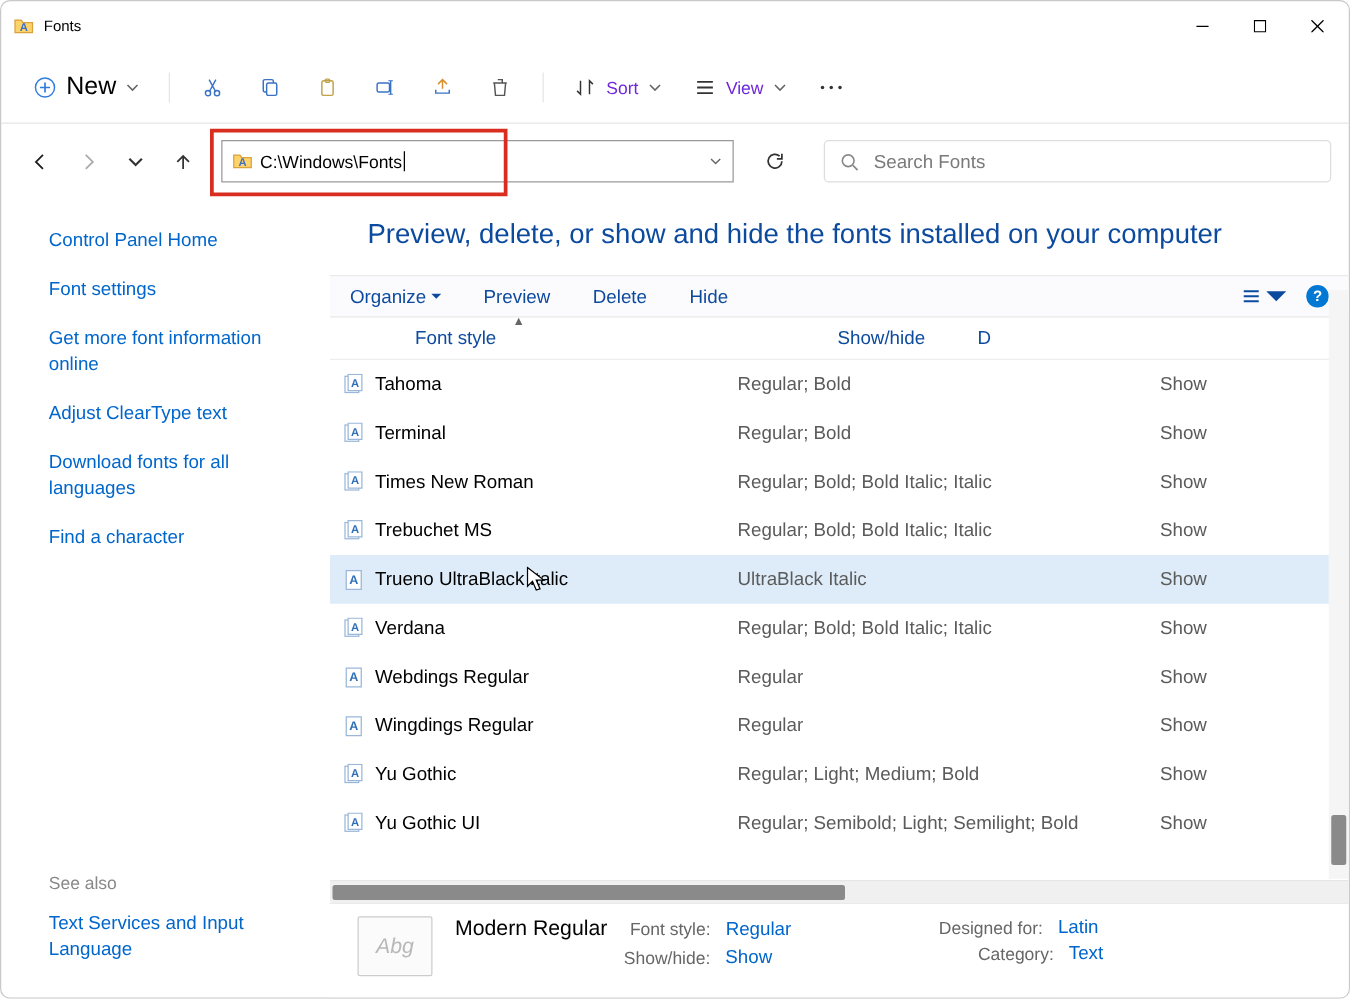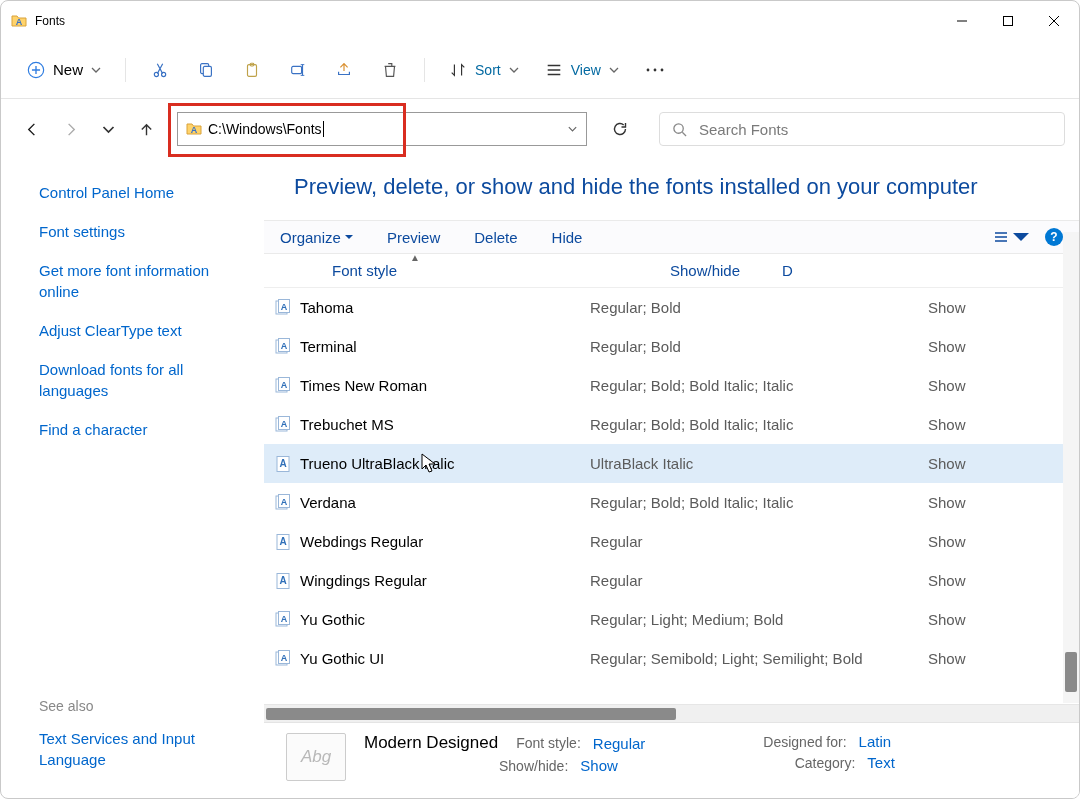--- a/index.html
+++ b/index.html
@@ -24,27 +24,27 @@
   .titlebar { height:40px; display:flex; align-items:center; padding:0 2px 0 10px; }
   .titlebar .icon { width:16px; height:16px; margin-right:8px; }
   .titlebar .title { font-size:12px; color:#000; flex:0 0 auto; }
   .titlebar .spacer { flex:1; }
   .winctl { width:46px; height:32px; display:flex; align-items:center; justify-content:center; }
   .winctl svg { width:10px; height:10px; }
   
   .cmdbar { height:58px; display:flex; align-items:center; padding:0 16px; border-bottom:1px solid var(--toolbar-sep); gap:6px;}
   .newbtn { display:flex; align-items:center; gap:8px; padding:6px 10px; border-radius:4px; }
   .newbtn svg { width:18px; height:18px; }
-  .newbtn span.lbl { font-size:15px; color:#000; }
+  .newbtn span.lbl { font-size:20px; color:#000; }
   .newbtn .chev, .drop .chev { width:10px; height:10px; color:#5b5b5b; }
   .vsep { width:1px; height:24px; background:var(--toolbar-sep); margin:0 8px; }
   .cmdicon { width:40px; height:36px; display:flex; align-items:center; justify-content:center; border-radius:4px; }
   .cmdicon svg { width:18px; height:18px; }
   .drop { display:flex; align-items:center; gap:8px; padding:6px 10px; border-radius:4px; }
-  .drop .lbl { font-size:14px; color:#0369a1; }
+  .drop .lbl { font-size:14px; color:#6d28d9; }
   .drop .lead { width:18px; height:18px; }
   .more { width:40px; height:36px; display:flex; align-items:center; justify-content:center; }
   
   .navbar { height:60px; display:flex; align-items:center; padding:0 14px; gap:4px; }
   .navbtn { width:34px; height:34px; display:flex; align-items:center; justify-content:center; border-radius:4px; }
   .navbtn svg { width:15px; height:15px; color:#1b1b1b; }
   .navbtn.disabled svg { color:#aaa; }
   .addrwrap { position:relative; flex:0 0 410px; height:34px; margin-left:10px; border:1px solid #999; display:flex; align-items:center; padding:0 26px 0 8px; }
   .addrwrap .fldicon { width:16px; height:16px; margin-right:6px; }
   .addrwrap .path { font-size:14px; color:#000; border-right:1px solid #000; padding-right:1px; line-height:16px; }
@@ -431,21 +431,21 @@
         </div>
 
       <div class="hscroll">
         <div class="thumb"></div>
       </div>
 
       <div class="details">
         <div class="thumb">Abg</div>
         <div class="group1">
           <div class="line">
-            <span class="fname">Modern Designed</span>
+            <span class="fname">Modern Regular</span>
             <span class="lab">Font style:</span>
             <span class="val">Regular</span>
           </div>
           <div class="line" style="padding-left:135px;">
             <span class="lab">Show/hide:</span>
             <span class="val">Show</span>
           </div>
         </div>
         <div class="group1" style="margin-left:100px;">
           <div class="line">

